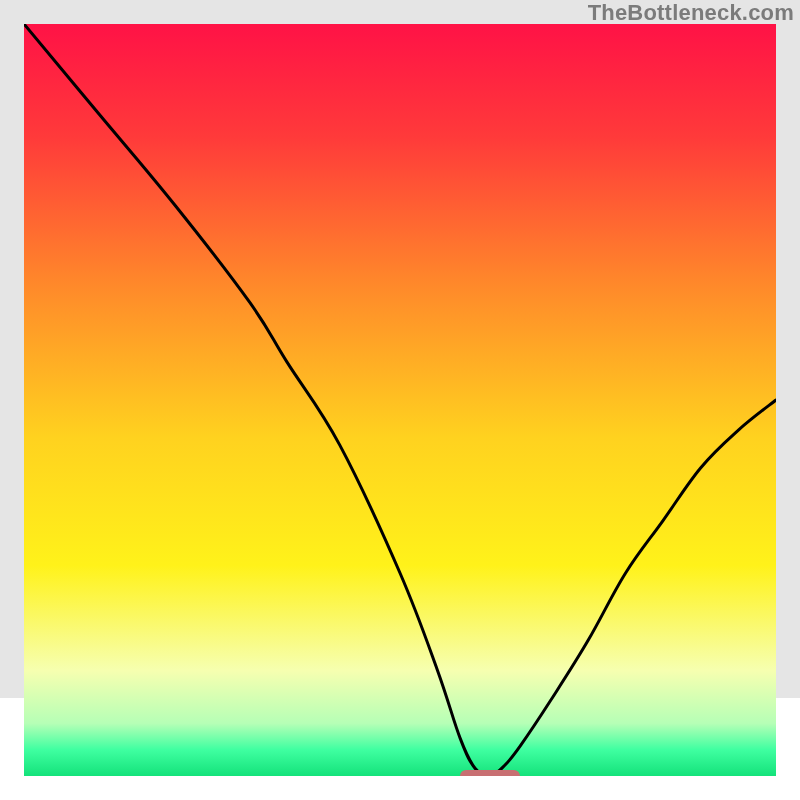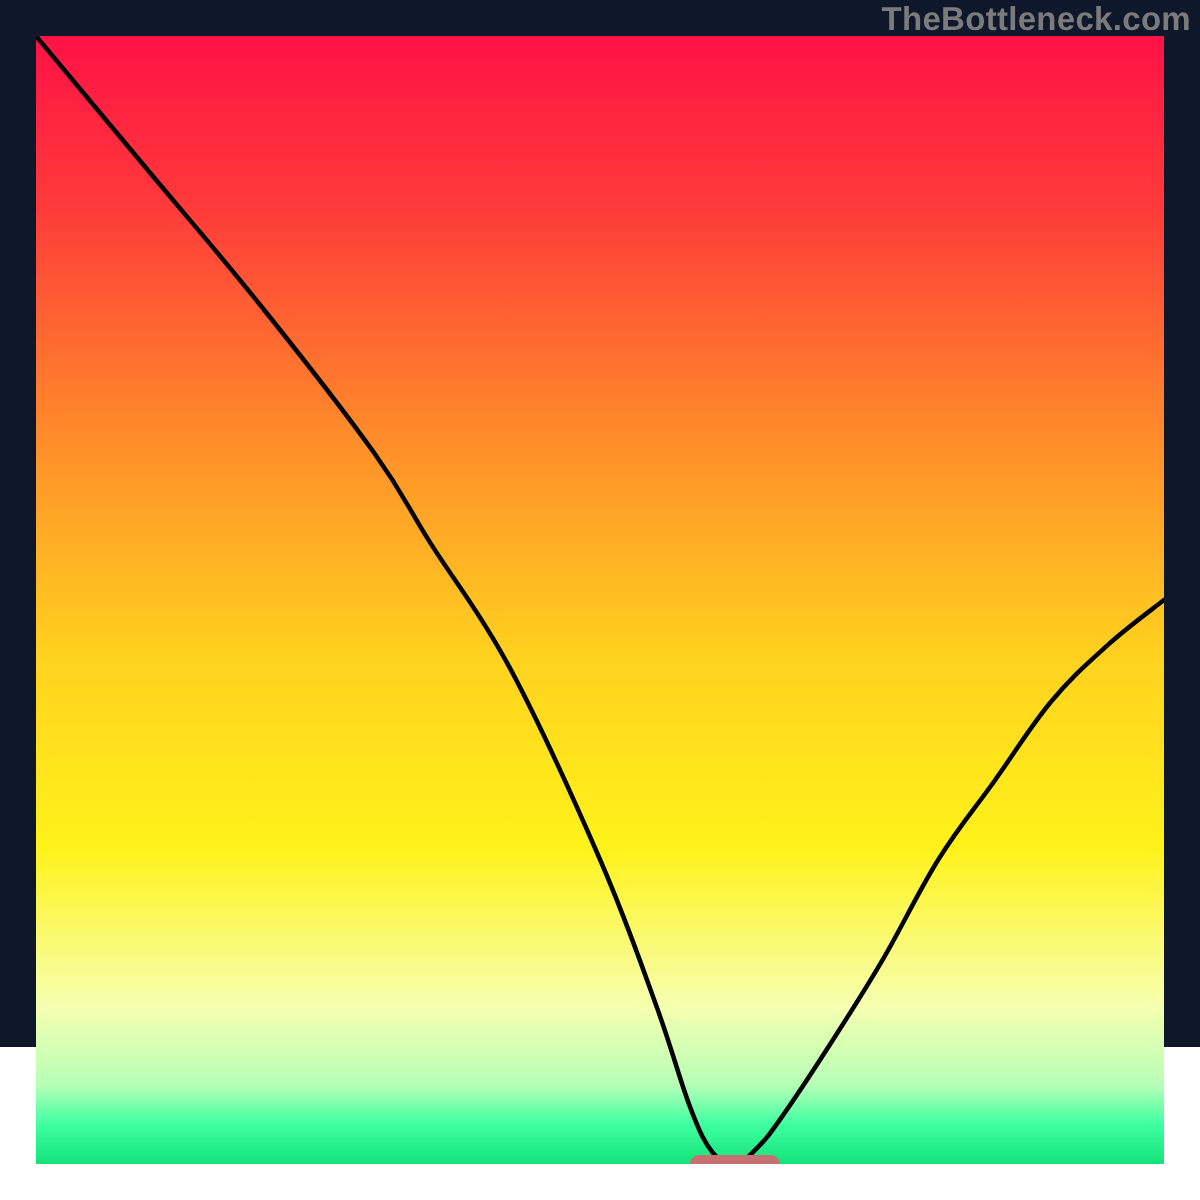--- a/index.html
+++ b/index.html
@@ -8,21 +8,21 @@
     width: 800px;
     height: 800px;
     overflow: hidden;
     background: #fff;
   }
   .frame {
     position: relative;
     width: 800px;
     height: 698px;
     box-sizing: border-box;
-    background: #0f172a;
+    background: #e5e5e5;
   }
   .plot-area {
     position: absolute;
     left: 24px;
     top: 24px;
     width: 752px;
     height: 752px;
     overflow: hidden;
   }
   .gradient {

